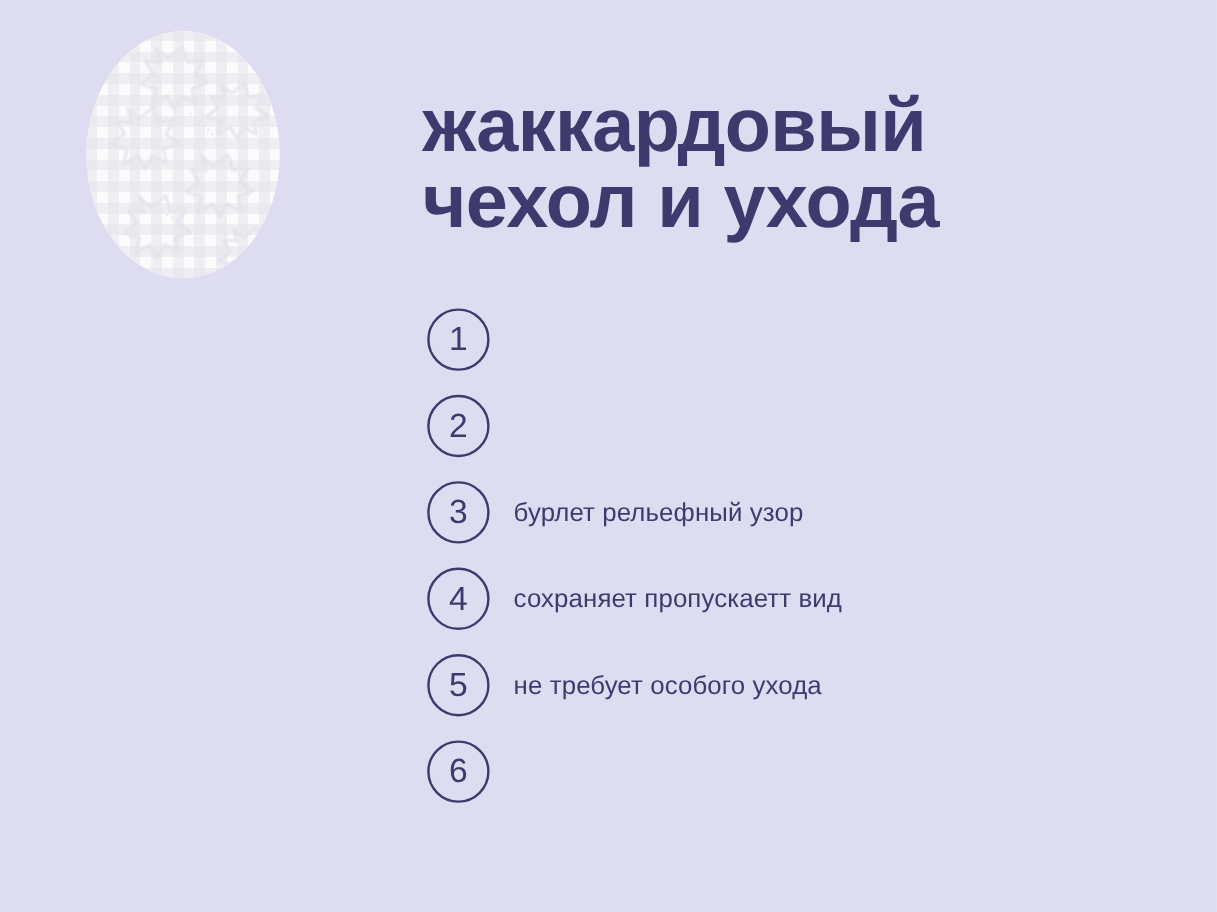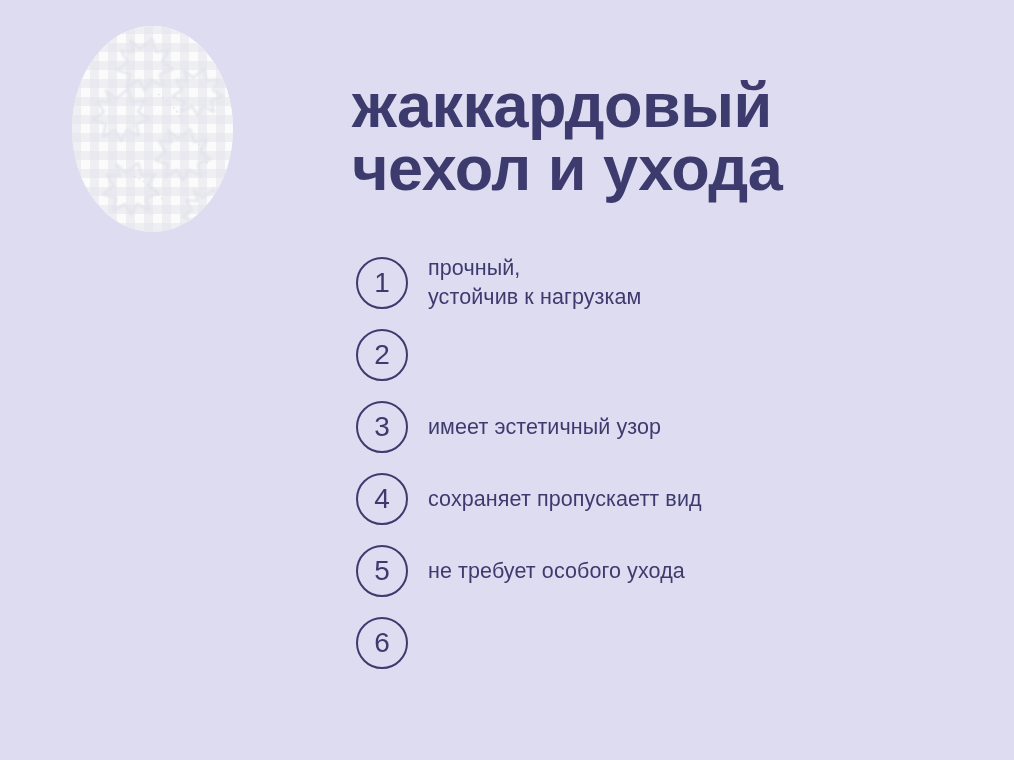--- a/index.html
+++ b/index.html
@@ -155,31 +155,29 @@
 
   <h1 class="title">
     <span class="line">жаккардовый</span>
     <span class="line">чехол и ухода</span>
   </h1>
 
   <div class="list">
 
     <div class="list-item">
       <div class="num-badge">1</div>
-      <div class="item-text">прочный,
-устойчив к нагрузкам</div>
     </div>
 
     <div class="list-item">
       <div class="num-badge">2</div>
     </div>
 
     <div class="list-item">
       <div class="num-badge">3</div>
-      <div class="item-text">имеет эстетичный узор</div>
+      <div class="item-text">бурлет рельефный узор</div>
     </div>
 
     <div class="list-item">
       <div class="num-badge">4</div>
       <div class="item-text">сохраняет пропускаетт вид</div>
     </div>
 
     <div class="list-item">
       <div class="num-badge">5</div>
       <div class="item-text">не требует особого ухода</div>

